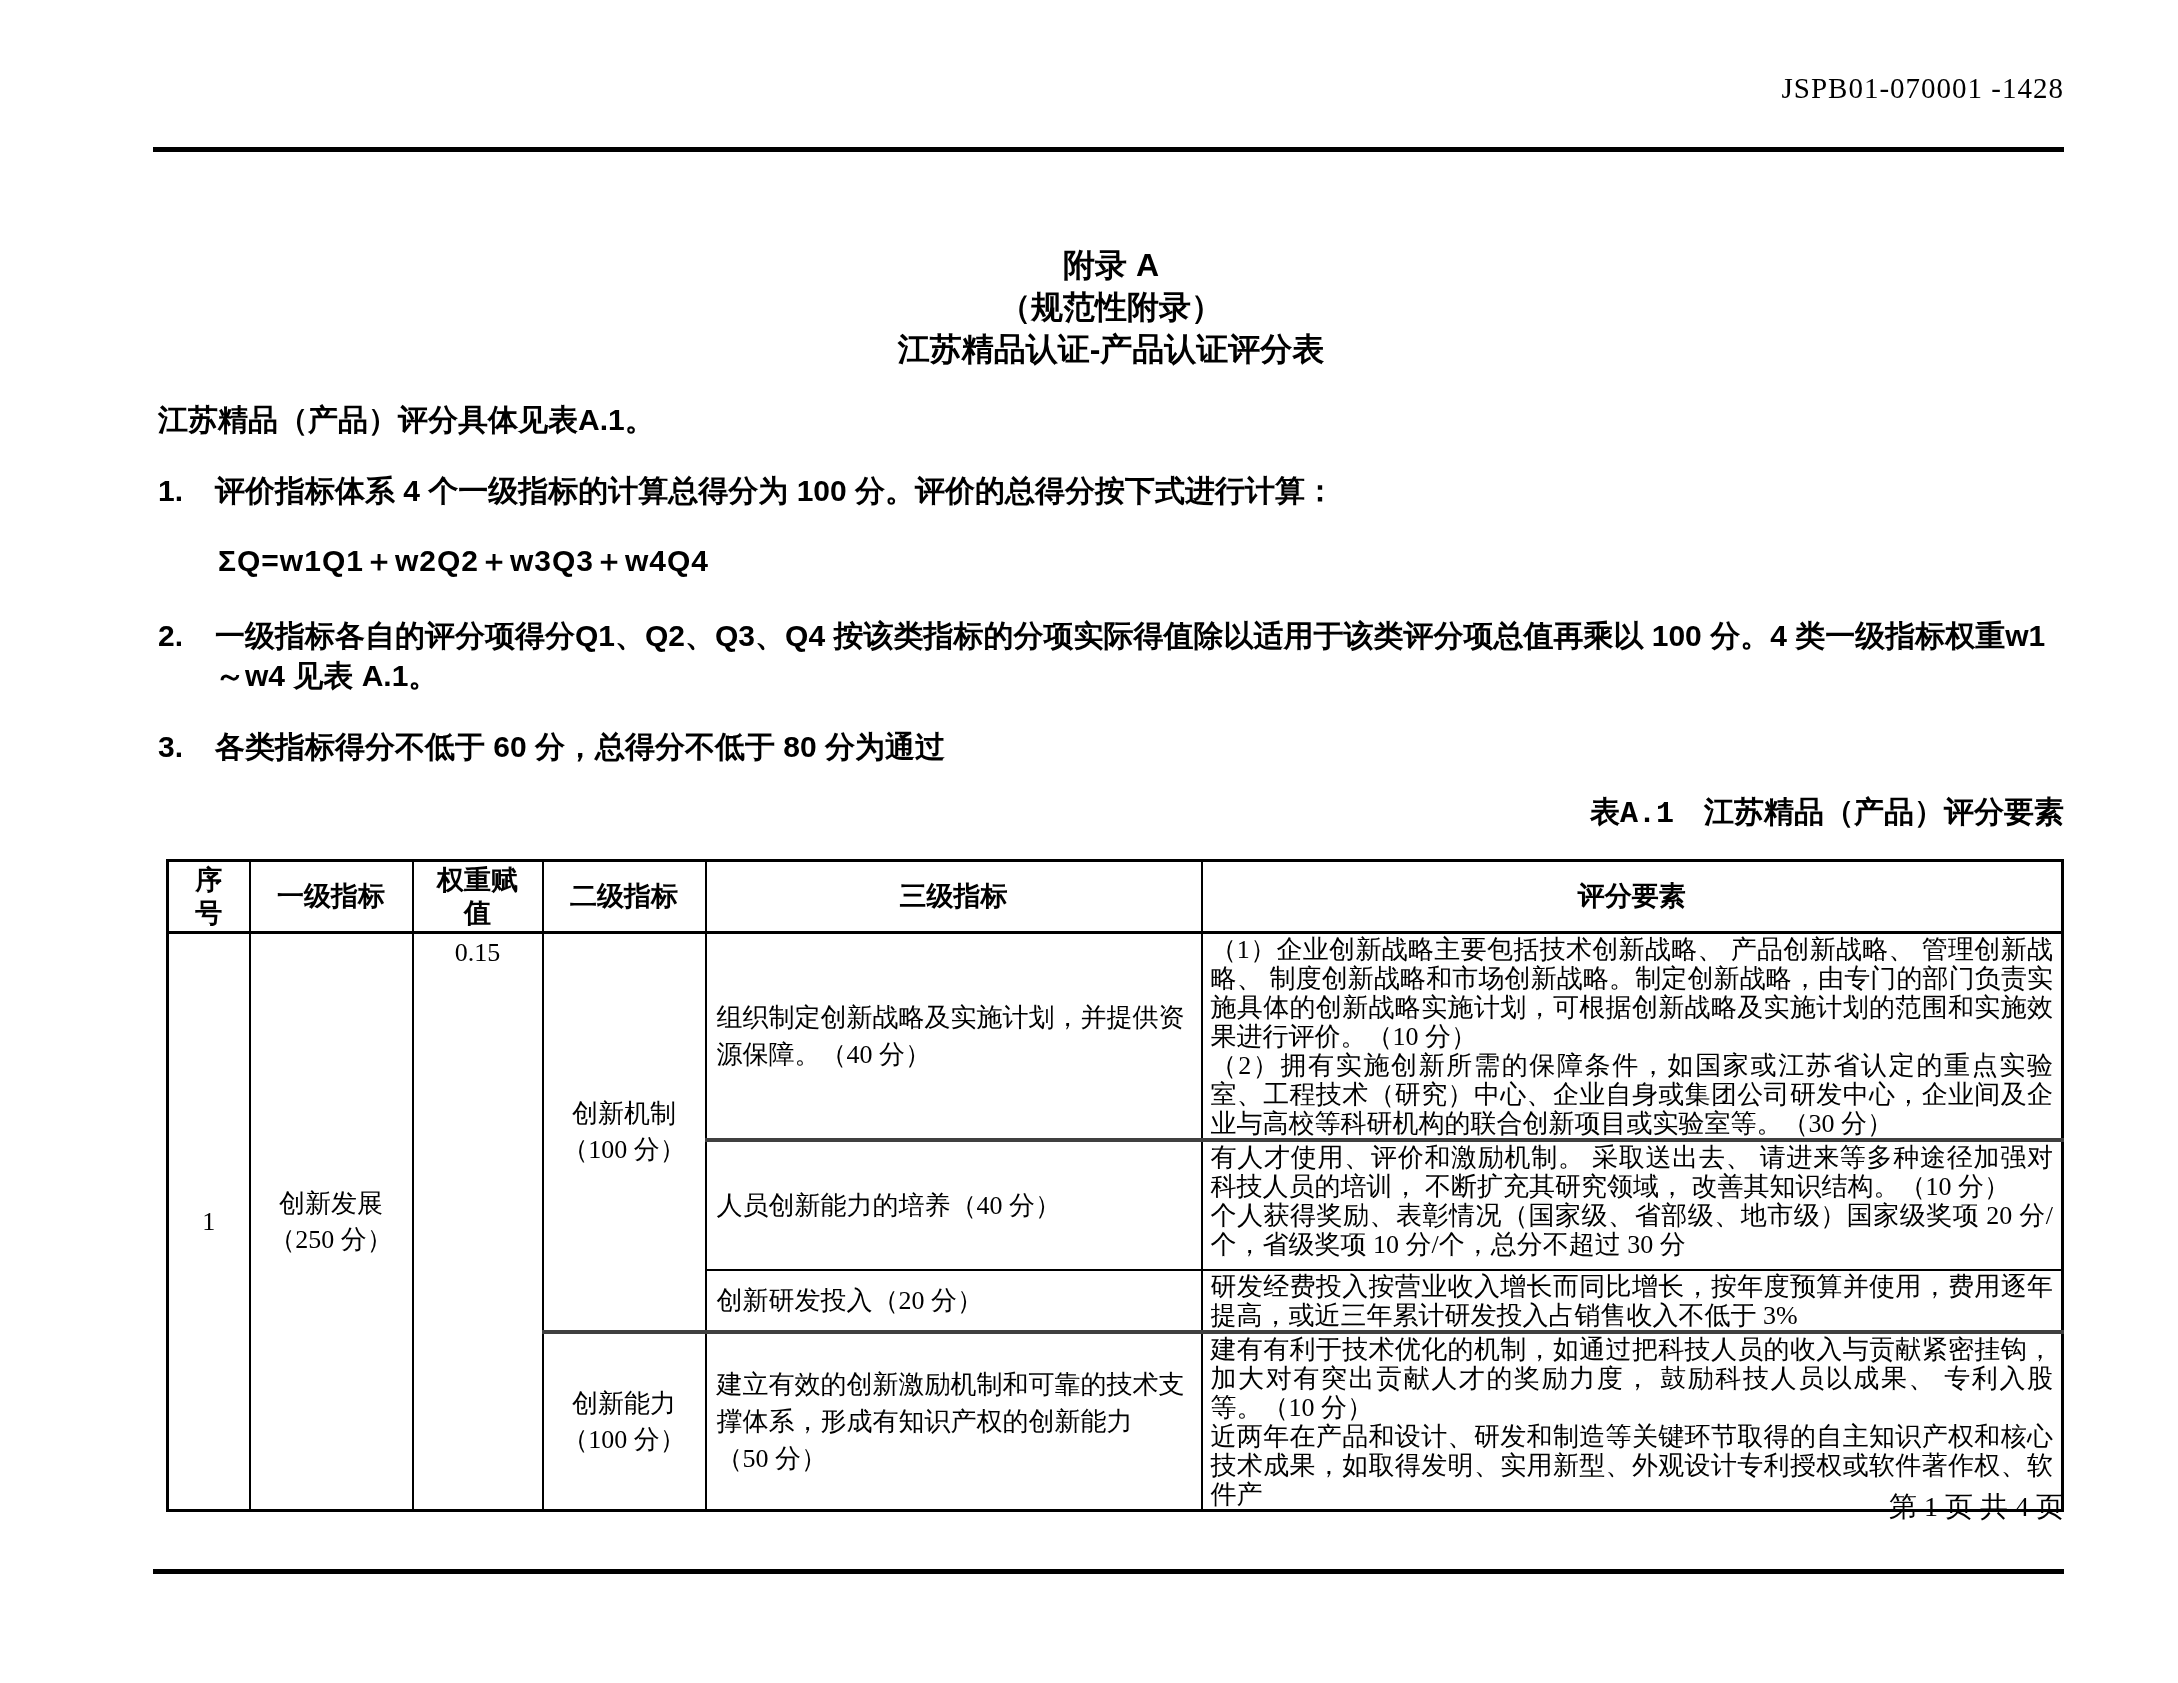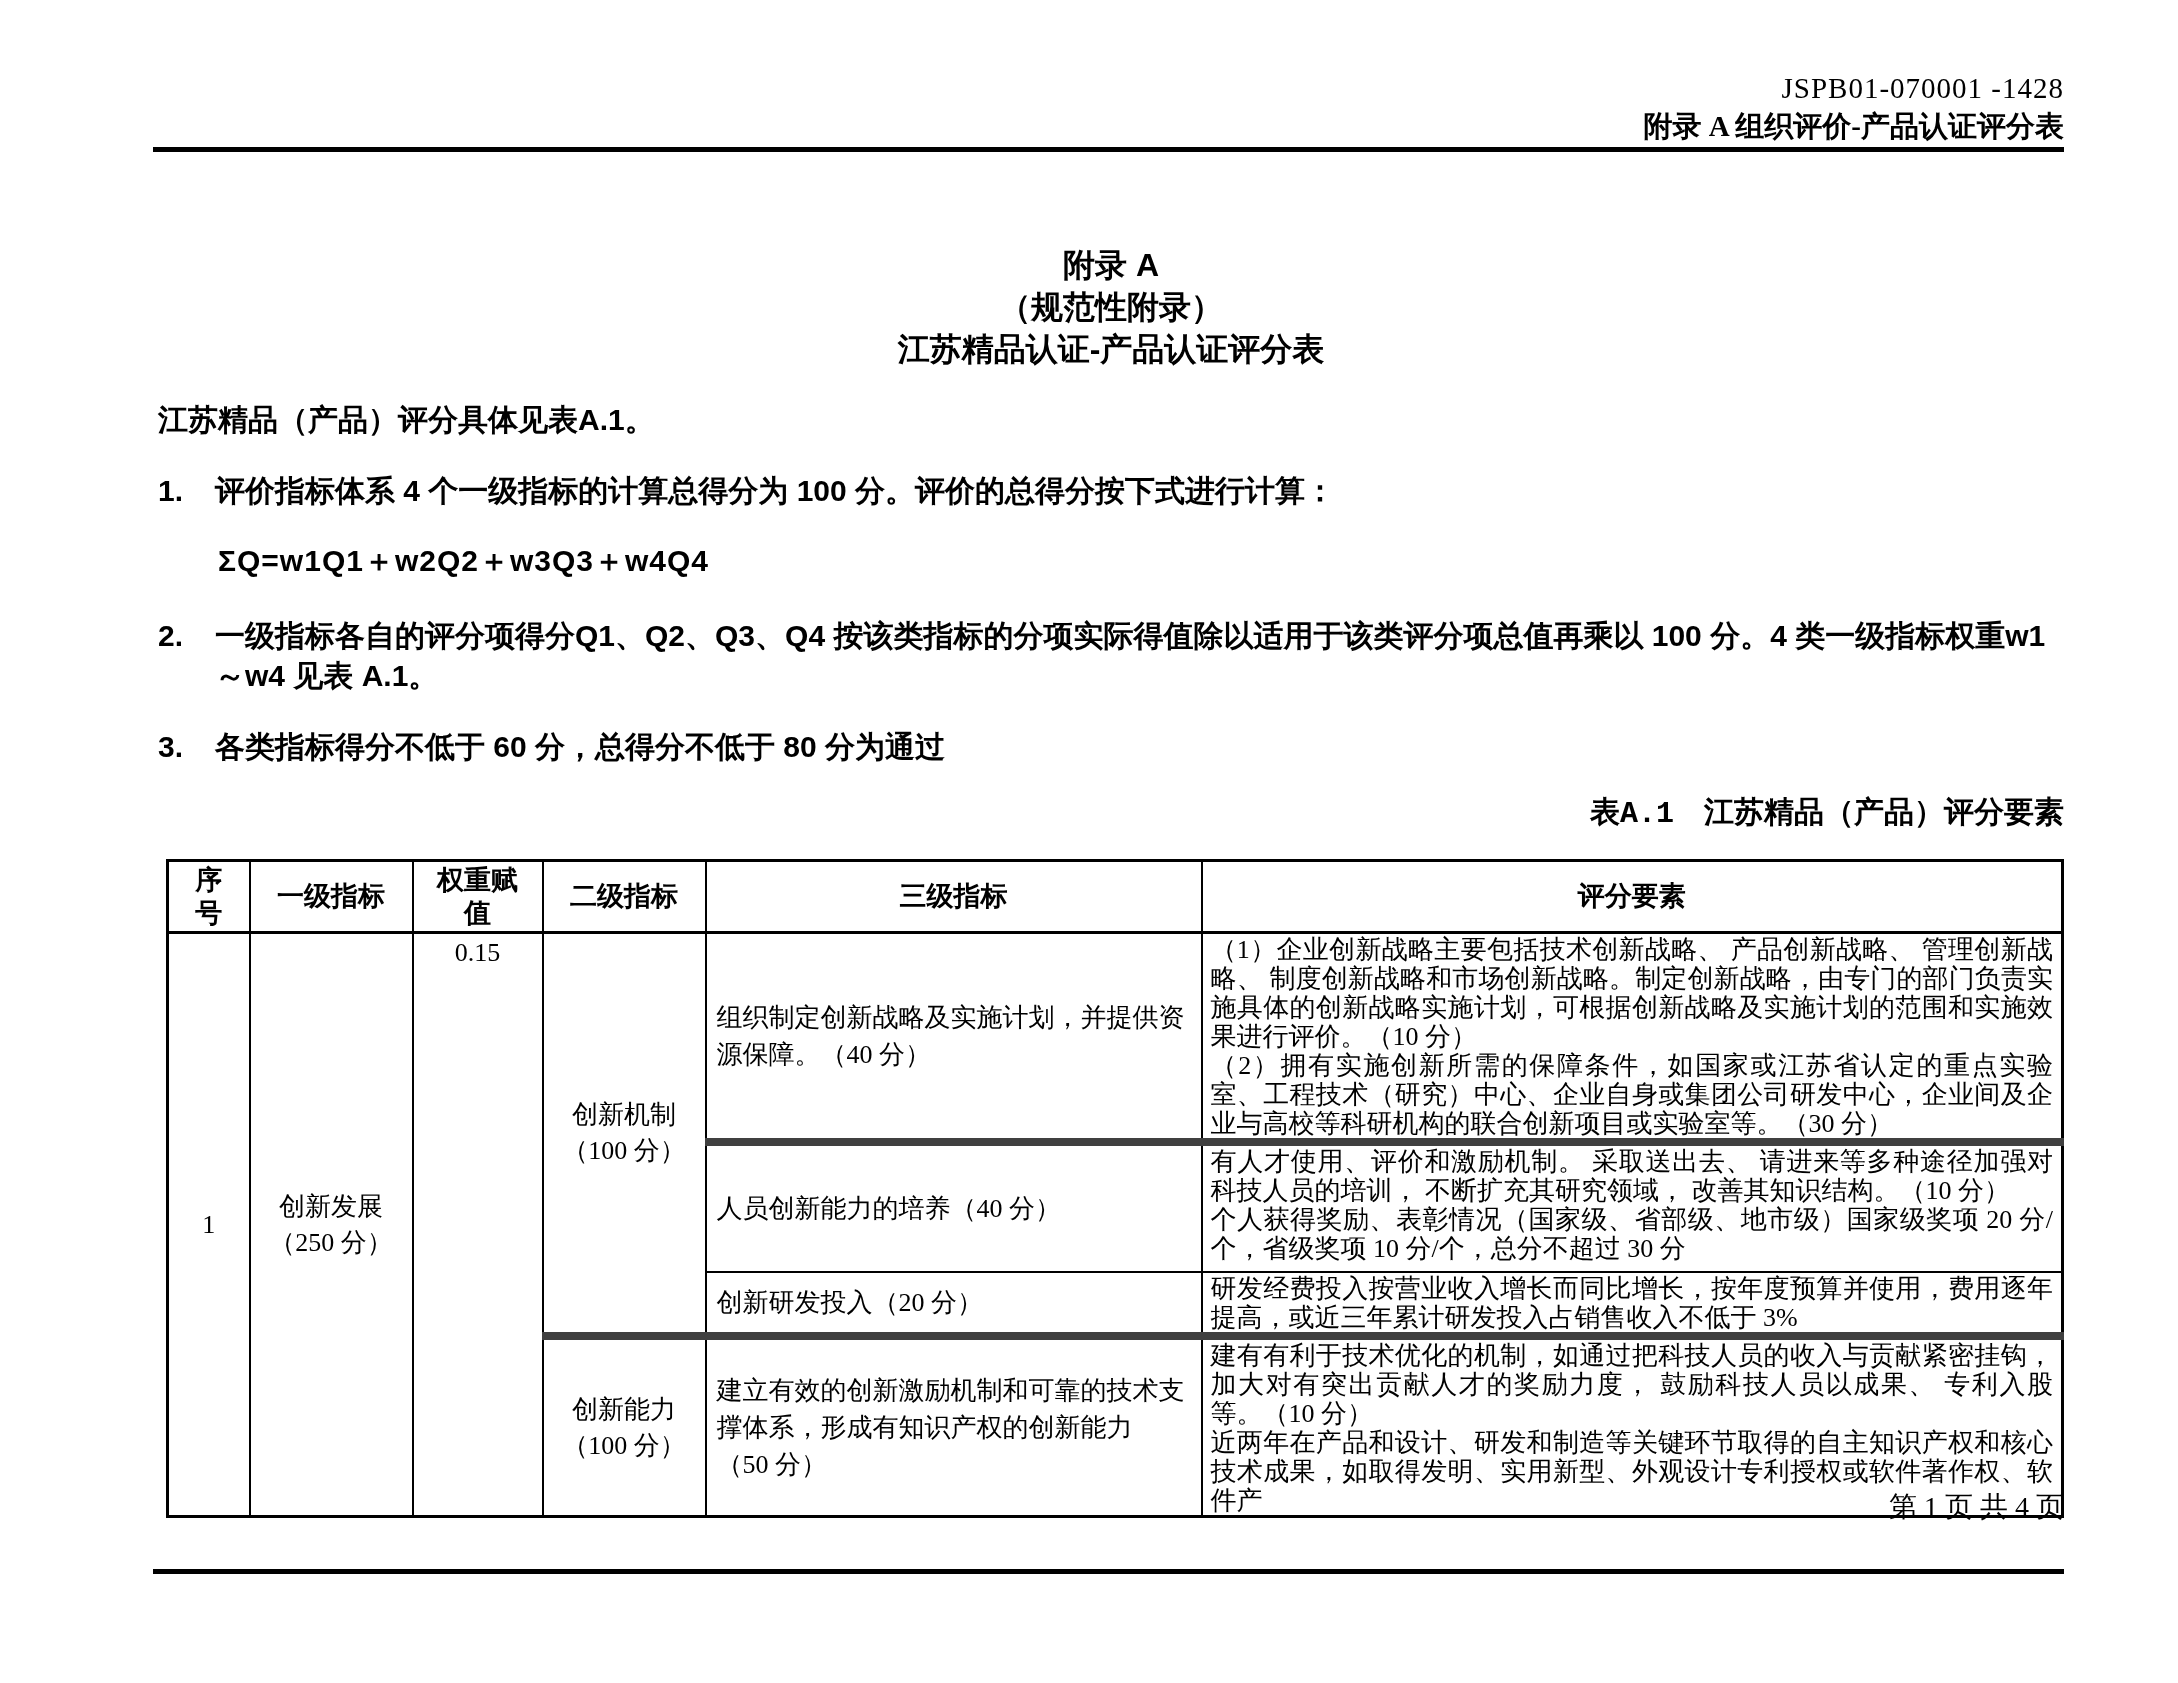--- a/index.html
+++ b/index.html
@@ -40,32 +40,31 @@
   .ws{white-space:pre-line;}
   .rh-head{height:72px;}
   .rh-r1{height:206px;}
   .rh-r2{height:130px;}
   .rh-r3{height:61px;}
   .rh-r4{height:164px;}
   .c-mid{vertical-align:middle;text-align:center;line-height:36px;}
   .c-weight{vertical-align:top;text-align:center;line-height:34px;padding-top:2px;}
   .c-l3{vertical-align:middle;text-align:left;line-height:37px;padding:0 10px;}
   .c-el{vertical-align:top;text-align:justify;line-height:29px;padding:1px 8px 0 8px;}
-  .bt4{border-top:8px solid #404040;}
+  .bt4{border-top:4px solid #404040;}
   .bt1{border-top:1px solid #a16207;}
   .hb{border-bottom:3px solid #000;}
   
   .footer-text{right:114px;top:1488px;font-size:28px;font-family:"Liberation Serif", serif;}
 </style>
 </head>
 <body>
 
 <div class="abs doc-header">
   <div class="doc-code">JSPB01-070001 -1428</div>
-  <div class="doc-subtitle">附录 A 组织评价-产品认证评分表</div>
 </div>
 <div class="abs rule rule-top"></div>
 
 <div class="abs title-block">
   <div>附录 A</div>
   <div>（规范性附录）</div>
   <div>江苏精品认证-产品认证评分表</div>
 </div>
 
 <div class="abs intro">江苏精品（产品）评分具体见表A.1。</div>

